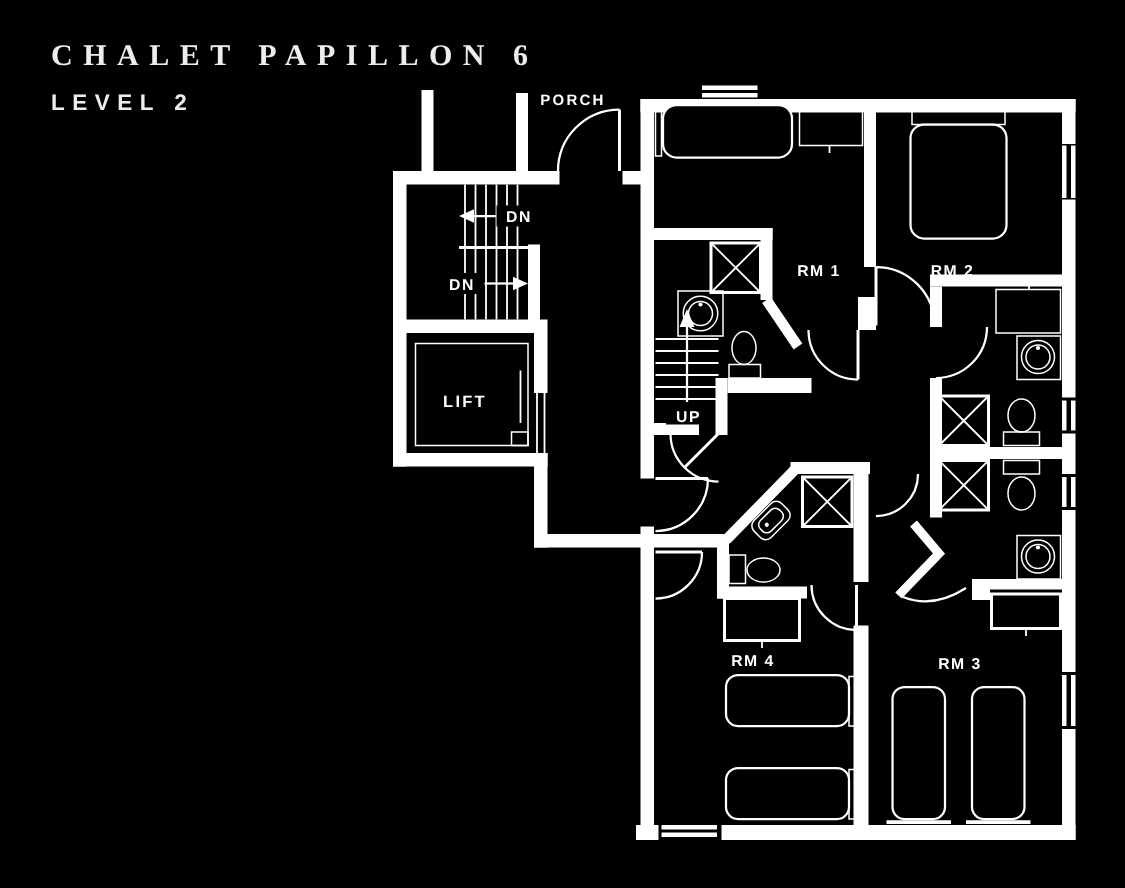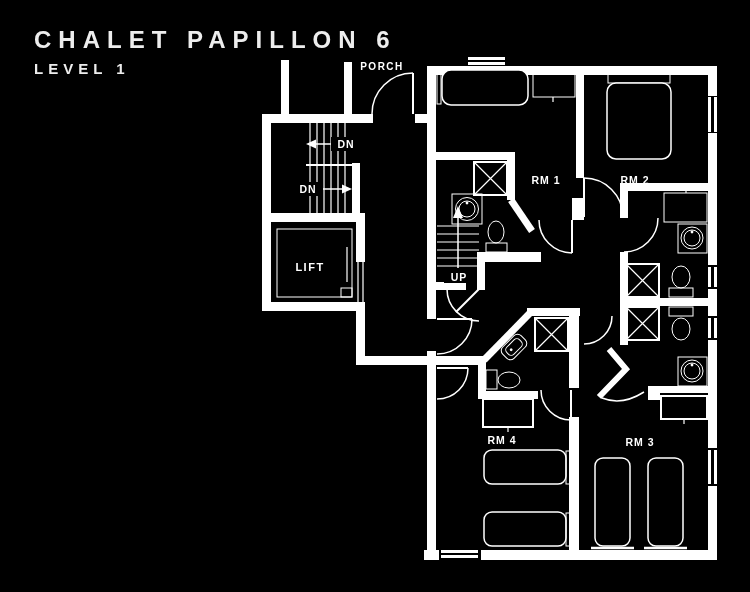--- a/index.html
+++ b/index.html
@@ -1,19 +1,19 @@
 <!DOCTYPE html>
 <html><head>
 <meta charset="utf-8">
 <style>
   html,body{margin:0;padding:0;background:#000;}
   .stage{position:relative;width:750px;height:592px;background:#000;overflow:hidden;
          font-family:"Liberation Sans",sans-serif;}
-  .title{position:absolute;left:34px;top:26px;color:#ededed;font-size:24px;font-weight:bold;
-         letter-spacing:7px;white-space:nowrap;}
+  .title{position:absolute;left:34px;top:26px;color:#ededed;font-size:20px;font-weight:bold;
+         letter-spacing:7px;white-space:nowrap;font-family:Liberation Serif, serif;}
   .subtitle{position:absolute;left:34px;top:60px;color:#ededed;font-size:15px;font-weight:bold;
          letter-spacing:5px;white-space:nowrap;}
   svg{position:absolute;left:0;top:0;}
   .w{fill:#fff;}
   .cut{fill:#000;}
   .ln{stroke:#fff;stroke-width:1.5;fill:none;}
   .ln1{stroke:#fff;stroke-width:1.2;fill:none;}
   .ln2{stroke:#fff;stroke-width:2;fill:none;}
   .ln3{stroke:#fff;stroke-width:2.5;fill:none;}
   .thick{stroke:#fff;stroke-width:7;fill:none;}
@@ -264,14 +264,14 @@
     <g>
       <text class="lbl lbl-porch" x="382" y="70">PORCH</text>
       <text class="lbl" x="546" y="184">RM 1</text>
       <text class="lbl" x="635" y="184">RM 2</text>
       <text class="lbl" x="640" y="446">RM 3</text>
       <text class="lbl" x="502" y="444">RM 4</text>
     </g>
   </svg>
 
   <div class="title">CHALET PAPILLON 6</div>
-  <div class="subtitle">LEVEL 1</div>
+  <div class="subtitle">LEVEL 2</div>
 </div>
 
 </body></html>

